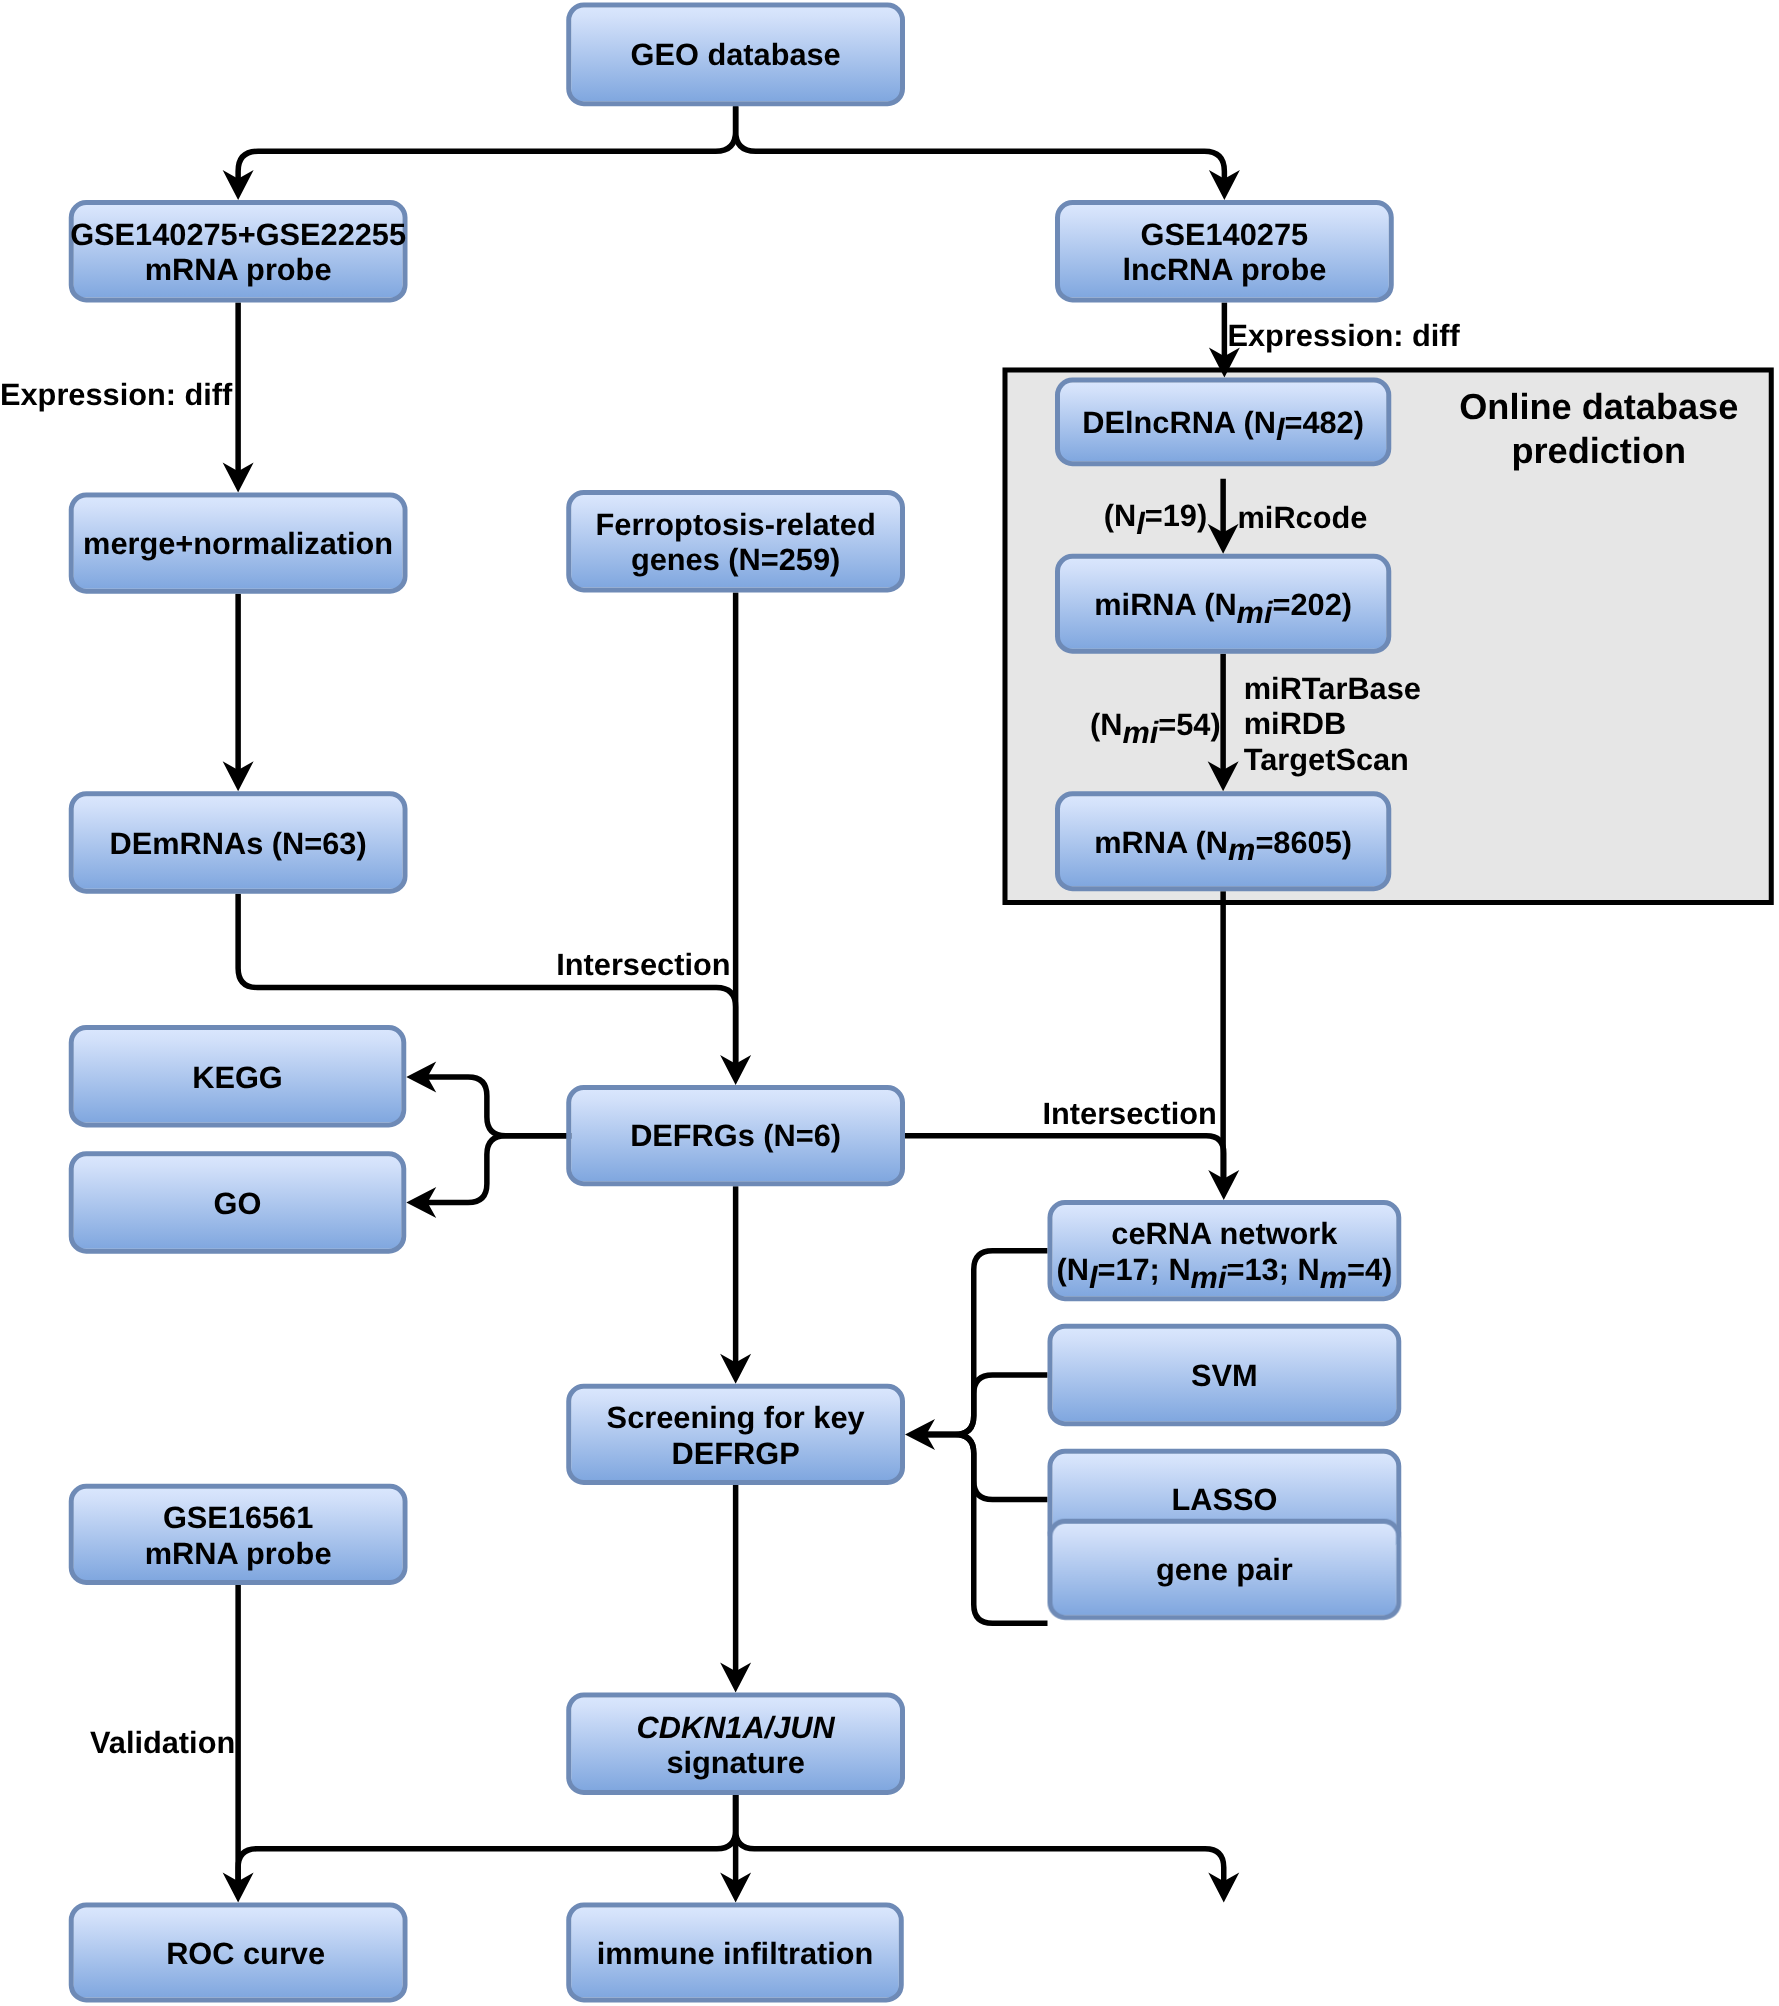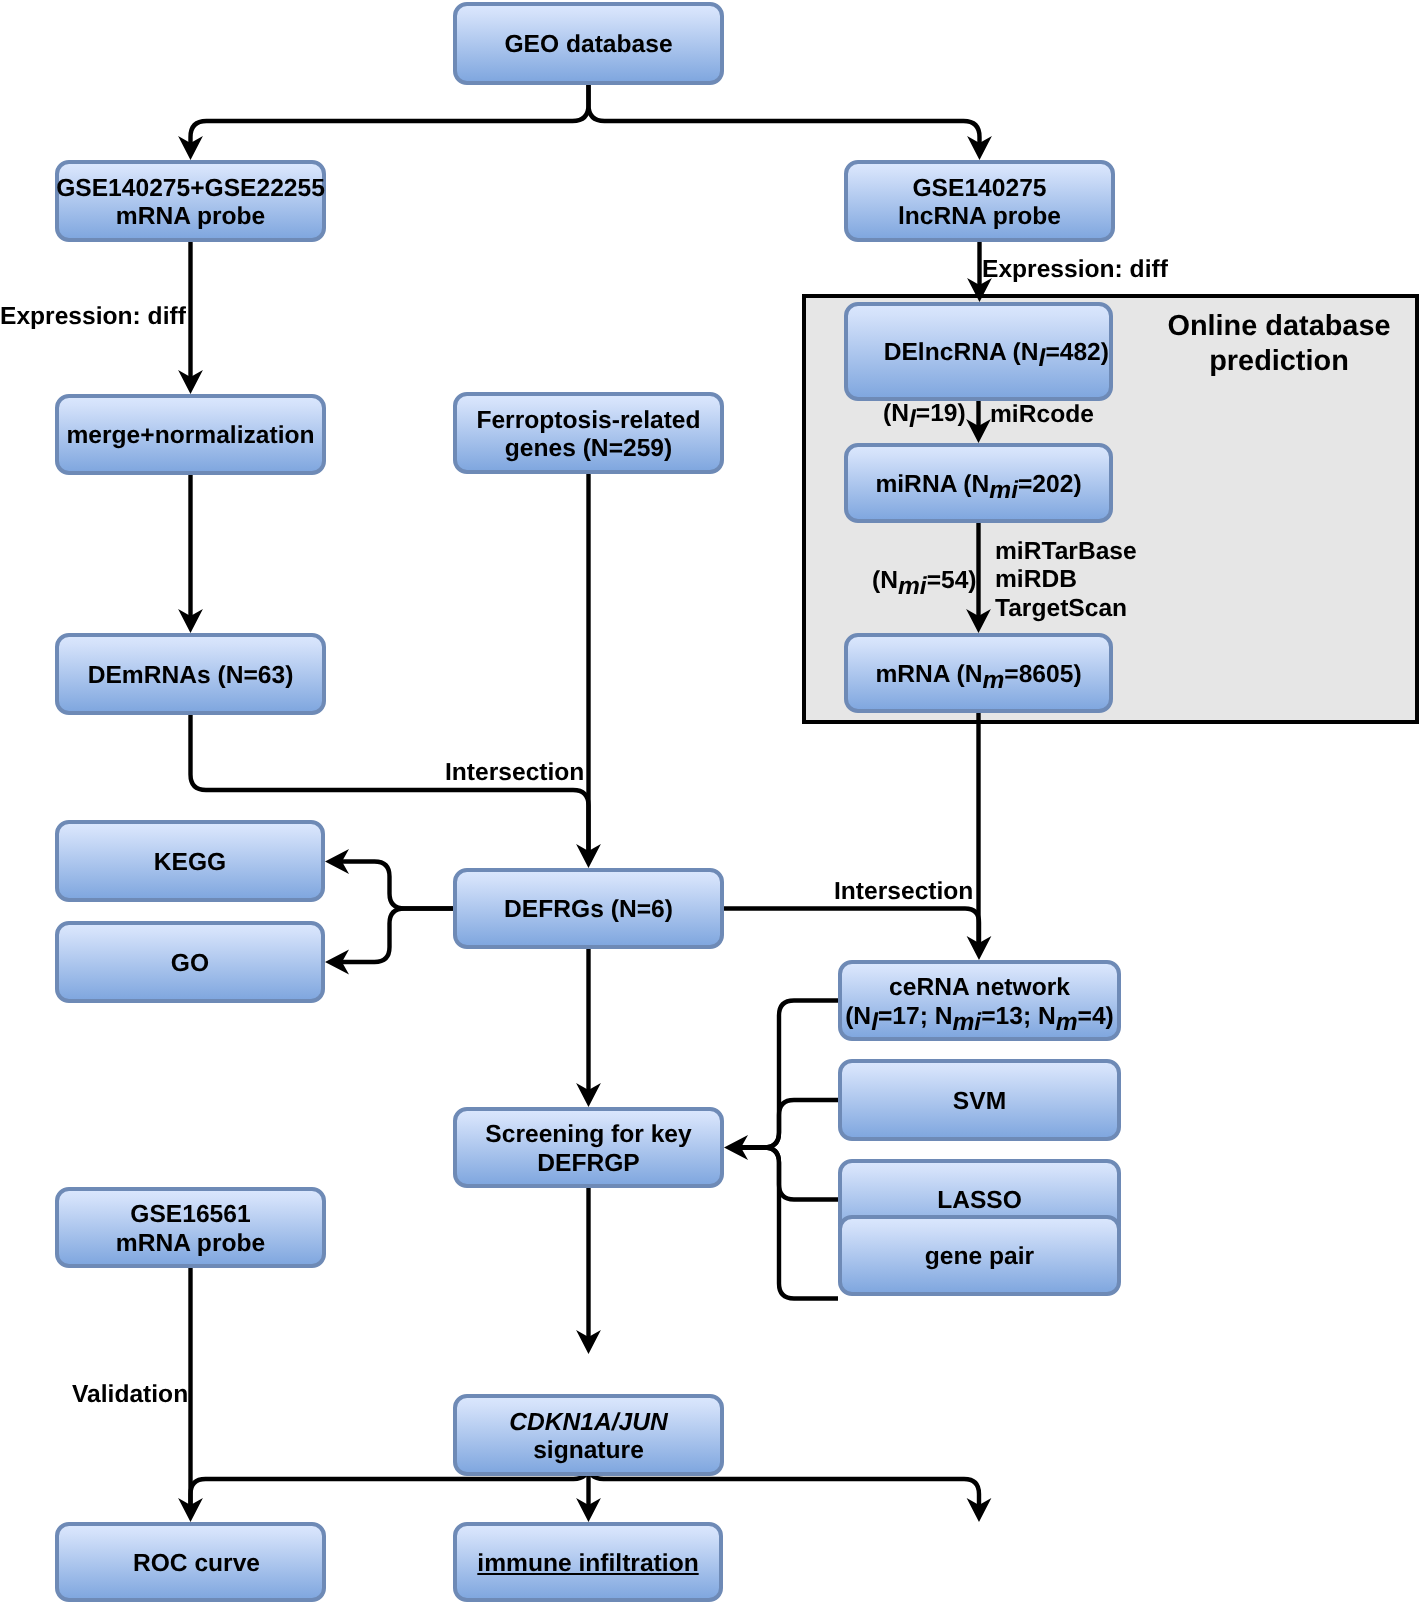--- a/index.html
+++ b/index.html
@@ -107,21 +107,21 @@
     </div>
   <div class="node" style="left:55px;top:394px;width:271px;height:81px;">
       <span>merge+normalization</span>
     </div>
   <div class="node" style="left:453px;top:392px;width:271px;height:82px;">
       <span>Ferroptosis-related<br>genes (N=259)</span>
     </div>
   <div class="node" style="left:55px;top:633px;width:271px;height:82px;">
       <span>DEmRNAs (N=63)</span>
     </div>
-  <div class="node" style="left:844px;top:302px;width:269px;height:99px;justify-content:flex-end;">
+  <div class="node" style="left:844px;top:302px;width:269px;height:71px;">
       <span>DElncRNA (N<sub>l</sub>=482)</span>
     </div>
   <div class="node" style="left:844px;top:443px;width:269px;height:80px;">
       <span>miRNA (N<sub>mi</sub>=202)</span>
     </div>
   <div class="node" style="left:844px;top:633px;width:269px;height:80px;">
       <span>mRNA (N<sub>m</sub>=8605)</span>
     </div>
   <div class="node" style="left:55px;top:820px;width:270px;height:82px;">
       <span>KEGG</span>
@@ -143,27 +143,27 @@
     </div>
   <div class="node" style="left:838px;top:1215px;width:283px;height:81px;">
       <span>gene pair</span>
     </div>
   <div class="node" style="left:453px;top:1107px;width:271px;height:81px;">
       <span>Screening for key<br>DEFRGP</span>
     </div>
   <div class="node" style="left:55px;top:1187px;width:271px;height:81px;">
       <span>GSE16561<br>mRNA probe</span>
     </div>
-  <div class="node" style="left:453px;top:1354px;width:271px;height:82px;margin-top:40px;">
+  <div class="node" style="left:453px;top:1354px;width:271px;height:82px;">
       <span><em>CDKN1A/JUN</em><br>signature</span>
     </div>
   <div class="node" style="left:55px;top:1522px;width:271px;height:80px;padding-left:12px;">
       <span>ROC curve</span>
     </div>
-  <div class="node" style="left:453px;top:1522px;width:270px;height:80px;text-decoration:underline;">
+  <div class="node" style="left:453px;top:1522px;width:270px;height:80px;">
       <span>immune infiltration</span>
     </div>
 
   <div class="panel-title" style="left:1134px;top:309px;width:290px;">Online database<br>prediction</div>
 
   <div class="lbl" style="left:0px;top:303px;">Expression: diff</div>
   <div class="lbl" style="left:982px;top:256px;">Expression: diff</div>
   <div class="lbl" style="left:883px;top:400px;">(N<sub>l</sub>=19)</div>
   <div class="lbl" style="left:990px;top:401px;">miRcode</div>
   <div class="lbl" style="left:872px;top:567px;">(N<sub>mi</sub>=54)</div>

